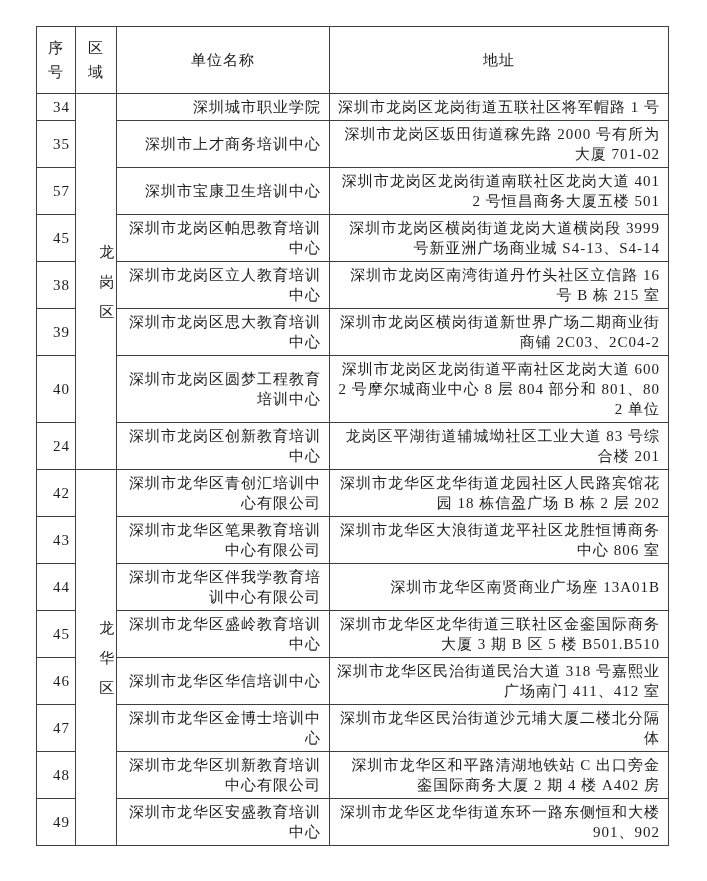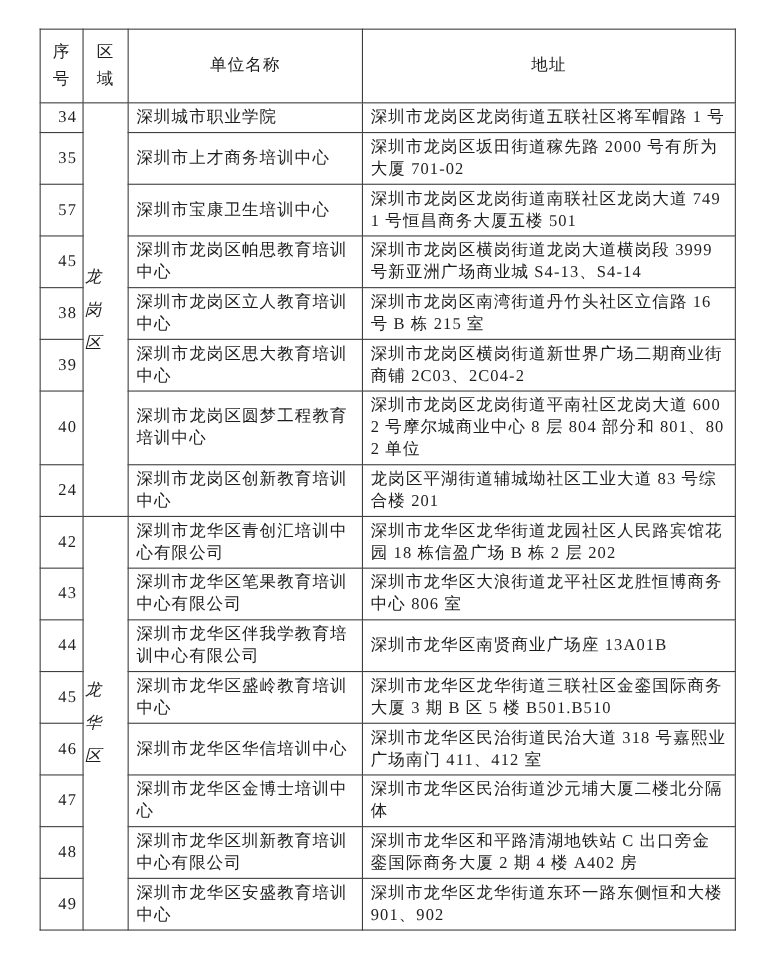--- a/index.html
+++ b/index.html
@@ -50,33 +50,32 @@
     display: inline-block;
     width: 1.1em;
     line-height: 24px;
     word-break: break-all;
   }
   td.cell-no {
     text-align: center;
     padding: 2px 16px;
   }
   td.cell-region {
-    text-align: left;
+    text-align: right;
     padding: 2px 1px;
-    font-style: italic;
   }
   td.cell-region .vtext {
     display: inline-block;
     width: 1.05em;
     line-height: 30px;
     word-break: break-all;
   }
   td.cell-name,
   td.cell-addr {
-    text-align: left;
+    text-align: right;
     padding: 3px 8px 3px 7px;
     word-break: break-all;
   }
 </style>
 </head>
 <body>
 
 <div class="page">
   <table class="doc-table">
     <colgroup>
@@ -101,21 +100,21 @@
         <td class="cell-addr">深圳市龙岗区龙岗街道五联社区将军帽路 1 号</td>
       </tr>
       <tr>
         <td class="cell-no">35</td>
         <td class="cell-name">深圳市上才商务培训中心</td>
         <td class="cell-addr">深圳市龙岗区坂田街道稼先路 2000 号有所为大厦 701-02</td>
       </tr>
       <tr>
         <td class="cell-no">57</td>
         <td class="cell-name">深圳市宝康卫生培训中心</td>
-        <td class="cell-addr">深圳市龙岗区龙岗街道南联社区龙岗大道 7491 号恒昌商务大厦五楼 501</td>
+        <td class="cell-addr">深圳市龙岗区龙岗街道南联社区龙岗大道 4012 号恒昌商务大厦五楼 501</td>
       </tr>
       <tr>
         <td class="cell-no">45</td>
         <td class="cell-name">深圳市龙岗区帕思教育培训中心</td>
         <td class="cell-addr">深圳市龙岗区横岗街道龙岗大道横岗段 3999 号新亚洲广场商业城 S4-13、S4-14</td>
       </tr>
       <tr>
         <td class="cell-no">38</td>
         <td class="cell-name">深圳市龙岗区立人教育培训中心</td>
         <td class="cell-addr">深圳市龙岗区南湾街道丹竹头社区立信路 16 号 B 栋 215 室</td>

